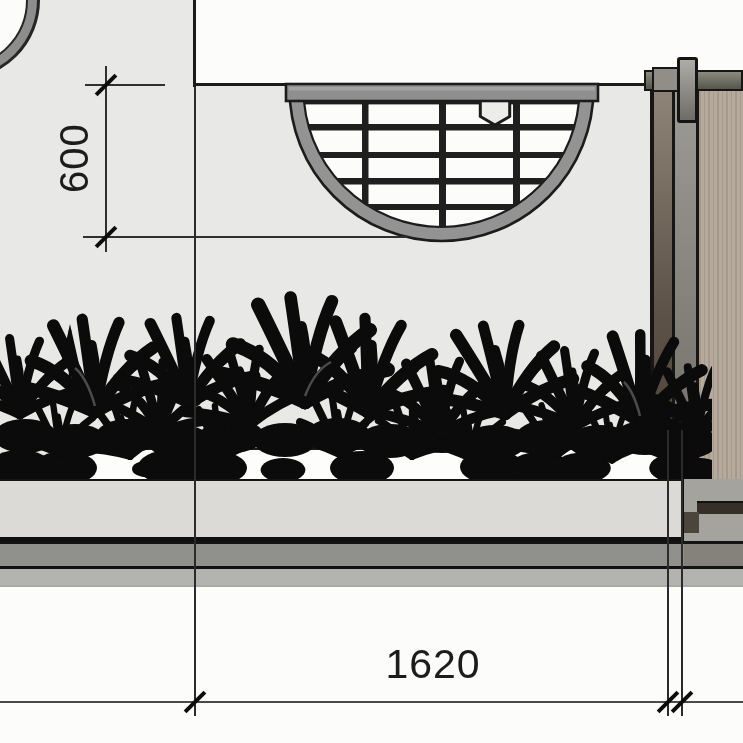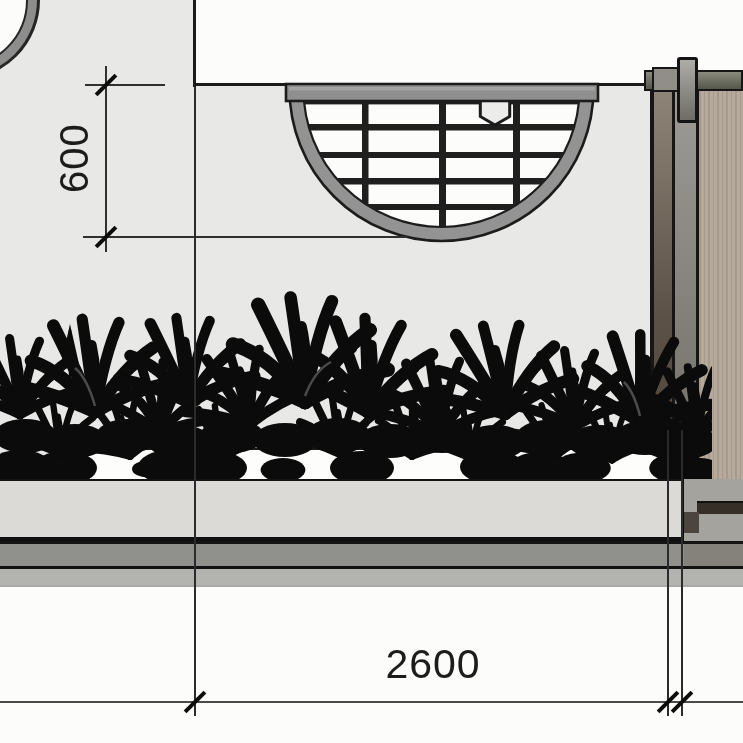--- a/index.html
+++ b/index.html
@@ -183,15 +183,15 @@
   <div class="abs" style="left:0;top:585px;width:743px;height:2px;background:#a9a9a5;"></div>
 
   <div class="abs" style="left:194.2px;top:87px;width:1.8px;height:629px;background:#2b2b2b;"></div>
   <div class="abs" style="left:667.2px;top:430px;width:1.8px;height:286px;background:#2b2b2b;"></div>
   <div class="abs" style="left:681.2px;top:430px;width:1.8px;height:286px;background:#2b2b2b;"></div>
   <div class="abs" style="left:0;top:701px;width:743px;height:2.2px;background:#4a4a4a;"></div>
   <div class="tick" style="left:181px;top:700px;"></div>
   <div class="tick" style="left:654px;top:700px;"></div>
   <div class="tick" style="left:668px;top:700px;"></div>
   <div class="abs dimlabel" style="left:350px;top:641px;width:166px;height:46px;line-height:46px;
-              font-size:41px;letter-spacing:1px;">2600</div>
+              font-size:41px;letter-spacing:1px;">1620</div>
 
 </div>
 
 </body></html>

